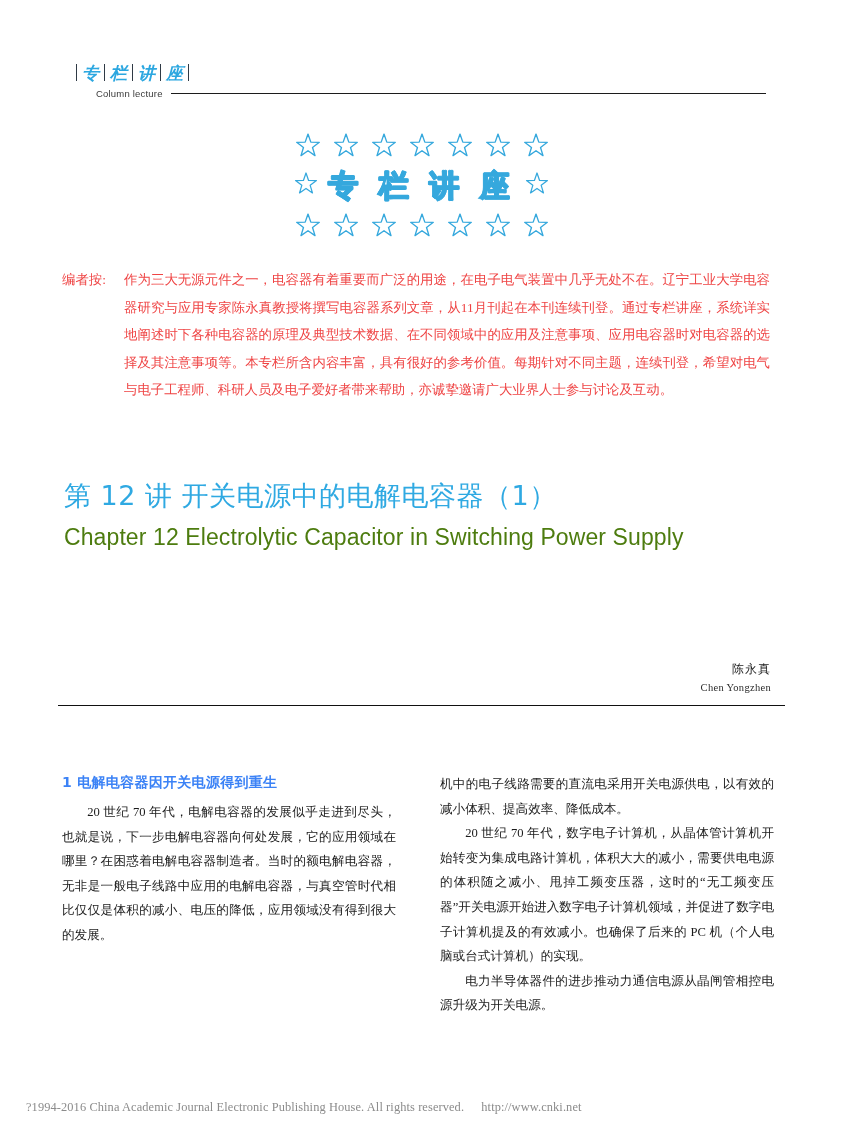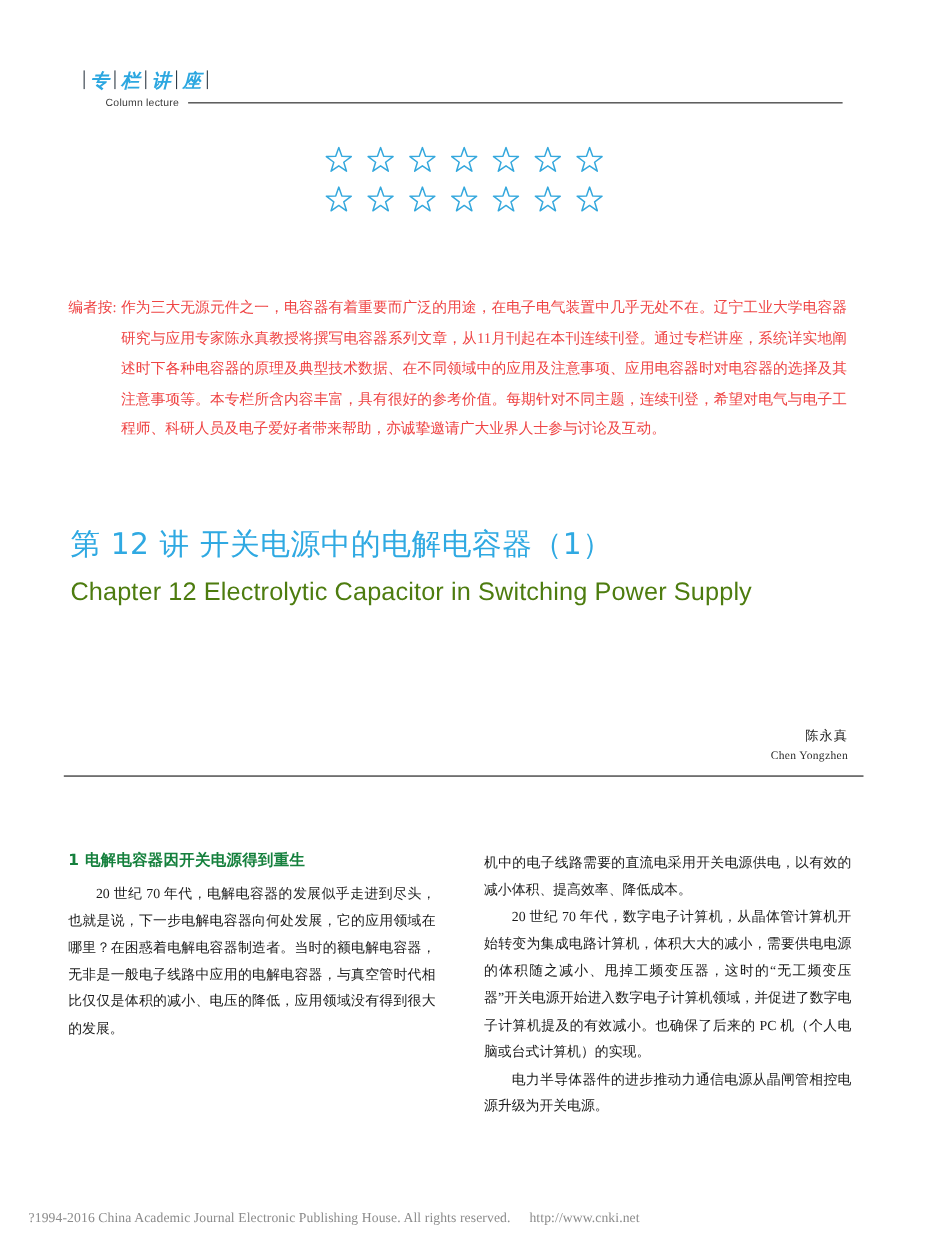--- a/index.html
+++ b/index.html
@@ -115,21 +115,21 @@
     width: 708px;
     font-family: "Liberation Serif", "DejaVu Serif", serif;
     font-size: 13.4px;
     line-height: 27.5px;
     color: #ef4444;
     text-align: justify;
     text-justify: inter-character;
   }
   .editor-note .label { float: left; }
   .editor-note .body {
-    margin-left: 48px;
+    margin-left: 62px;
     text-align: justify;
   }
 
   
   .title-block {
     position: absolute;
     left: 64px;
     top: 478px;
     width: 710px;
   }
@@ -201,21 +201,21 @@
     line-height: 24.6px;
     color: #1a1a1a;
     text-align: justify;
   }
   .col.left  { left: 0; }
   .col.right { left: 378px; }
   .section-head {
     font-family: "DejaVu Sans", sans-serif;
     font-size: 14px;
     font-weight: bold;
-    color: #15803d;
+    color: #3b82f6;
     line-height: 20px;
     margin: 0 0 8px 0;
     letter-spacing: 0.3px;
   }
   .col p {
     margin: 0;
     text-indent: 2em;
     text-align: justify;
   }
   .col p.noindent { text-indent: 0; }
@@ -298,20 +298,29 @@
         <svg class="star" viewBox="0 0 24 24">
           <path d="M12.00,1.00L14.59,8.44L22.46,8.60L16.18,13.36L18.47,20.90L12.00,16.40L5.53,20.90L7.82,13.36L1.54,8.60L9.41,8.44Z" fill="none" stroke="#35a8dd" stroke-width="1.25" stroke-linejoin="round"></path>
         </svg>
         <svg class="star" viewBox="0 0 24 24">
           <path d="M12.00,1.00L14.59,8.44L22.46,8.60L16.18,13.36L18.47,20.90L12.00,16.40L5.53,20.90L7.82,13.36L1.54,8.60L9.41,8.44Z" fill="none" stroke="#35a8dd" stroke-width="1.25" stroke-linejoin="round"></path>
         </svg>
         <svg class="star" viewBox="0 0 24 24">
           <path d="M12.00,1.00L14.59,8.44L22.46,8.60L16.18,13.36L18.47,20.90L12.00,16.40L5.53,20.90L7.82,13.36L1.54,8.60L9.41,8.44Z" fill="none" stroke="#35a8dd" stroke-width="1.25" stroke-linejoin="round"></path>
         </svg>
       </div>
+    <div class="banner-row mid">
+      <span class="banner-mid-left-stars"><svg class="star" viewBox="0 0 24 24">
+            <path d="M12.00,1.00L14.59,8.44L22.46,8.60L16.18,13.36L18.47,20.90L12.00,16.40L5.53,20.90L7.82,13.36L1.54,8.60L9.41,8.44Z" fill="none" stroke="#35a8dd" stroke-width="1.25" stroke-linejoin="round"></path>
+          </svg></span>
+      <span class="banner-word">专 栏 讲 座</span>
+      <span class="banner-mid-right-stars"><svg class="star" viewBox="0 0 24 24">
+            <path d="M12.00,1.00L14.59,8.44L22.46,8.60L16.18,13.36L18.47,20.90L12.00,16.40L5.53,20.90L7.82,13.36L1.54,8.60L9.41,8.44Z" fill="none" stroke="#35a8dd" stroke-width="1.25" stroke-linejoin="round"></path>
+          </svg></span>
+    </div>
     <div class="banner-row bottom">
         <svg class="star" viewBox="0 0 24 24">
           <path d="M12.00,1.00L14.59,8.44L22.46,8.60L16.18,13.36L18.47,20.90L12.00,16.40L5.53,20.90L7.82,13.36L1.54,8.60L9.41,8.44Z" fill="none" stroke="#35a8dd" stroke-width="1.25" stroke-linejoin="round"></path>
         </svg>
         <svg class="star" viewBox="0 0 24 24">
           <path d="M12.00,1.00L14.59,8.44L22.46,8.60L16.18,13.36L18.47,20.90L12.00,16.40L5.53,20.90L7.82,13.36L1.54,8.60L9.41,8.44Z" fill="none" stroke="#35a8dd" stroke-width="1.25" stroke-linejoin="round"></path>
         </svg>
         <svg class="star" viewBox="0 0 24 24">
           <path d="M12.00,1.00L14.59,8.44L22.46,8.60L16.18,13.36L18.47,20.90L12.00,16.40L5.53,20.90L7.82,13.36L1.54,8.60L9.41,8.44Z" fill="none" stroke="#35a8dd" stroke-width="1.25" stroke-linejoin="round"></path>
         </svg>

